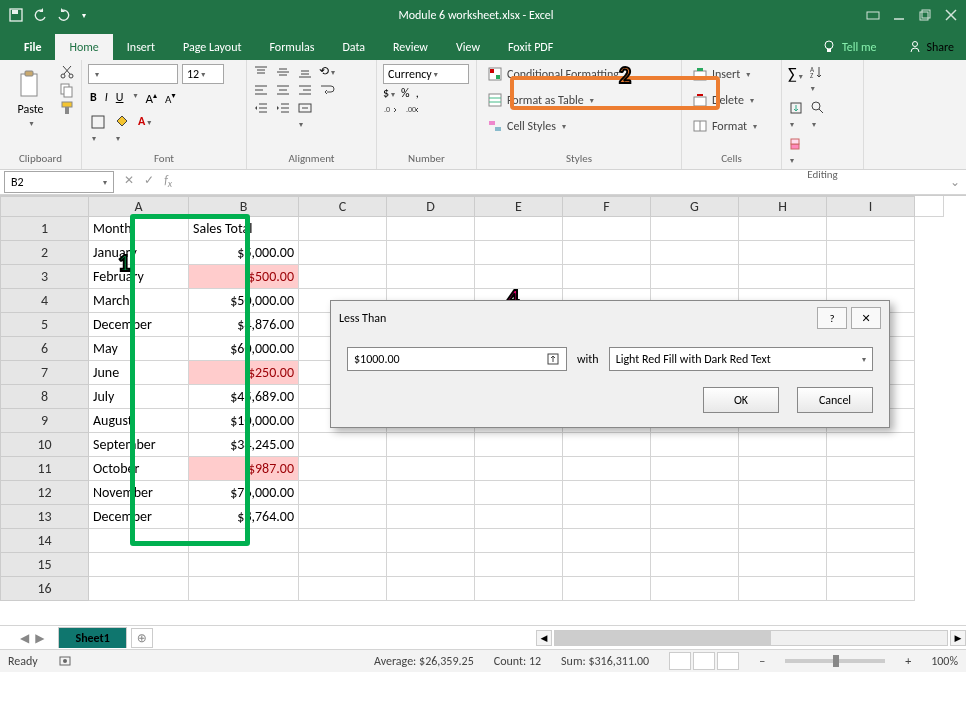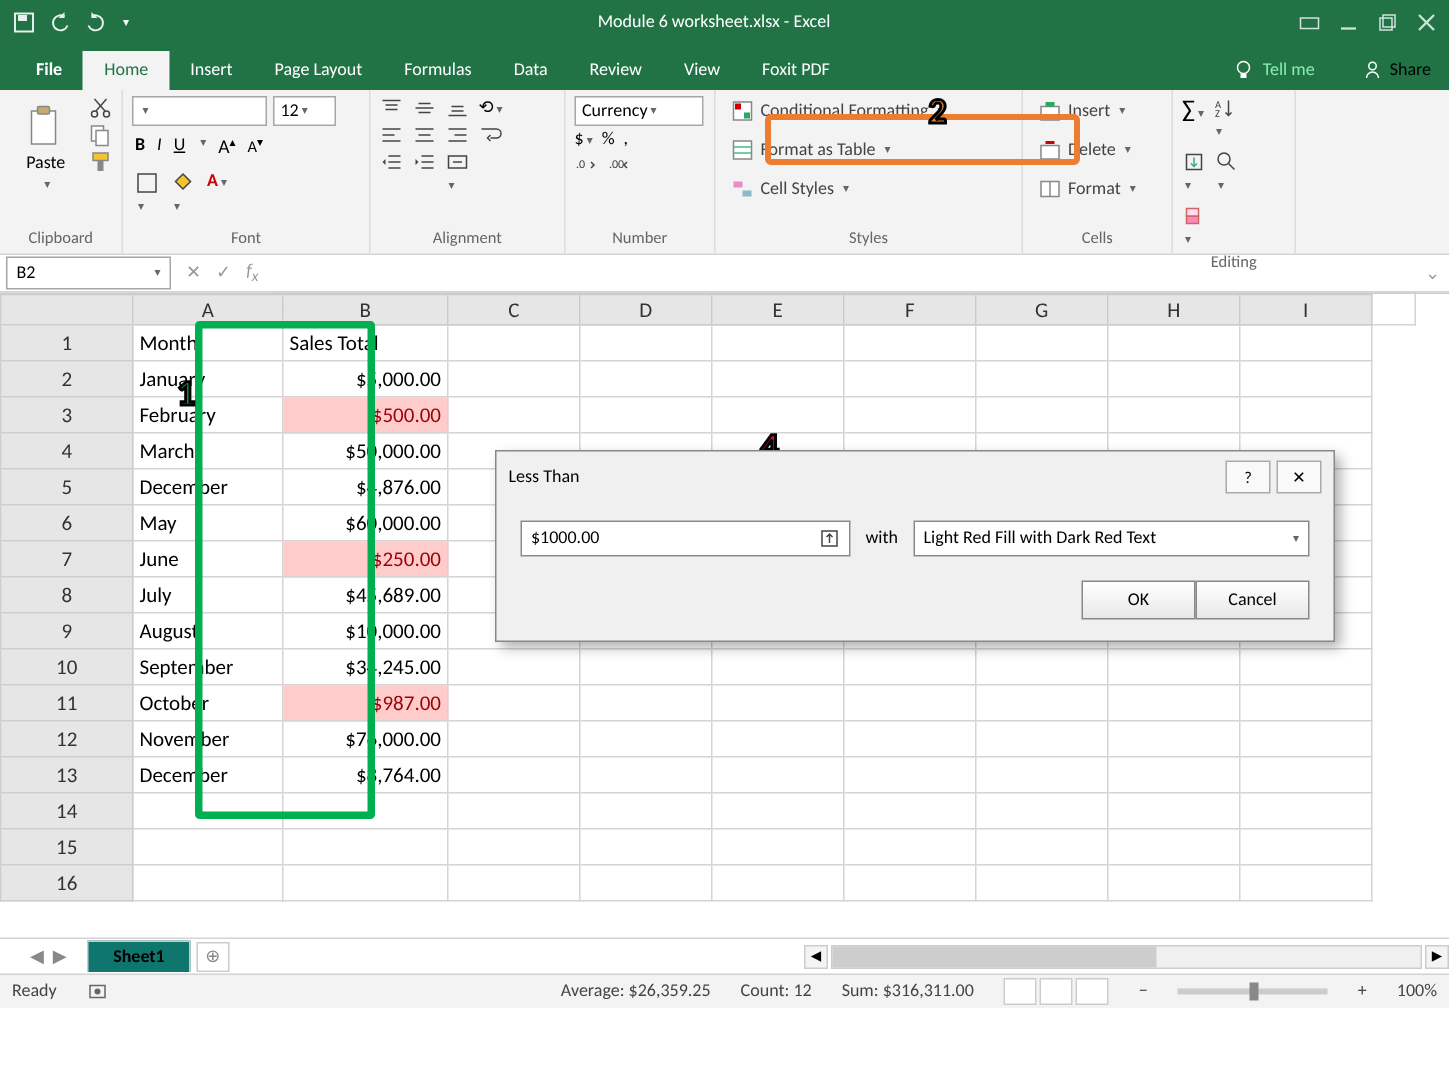--- a/index.html
+++ b/index.html
@@ -63,21 +63,21 @@
 
 .dialog { position: absolute; left: 330px; top: 300px; width: 560px; background: #f0f0f0; border: 1px solid #888; box-shadow: 4px 4px 8px rgba(0,0,0,0.3); z-index: 10; font-size: 12px; }
 .dialog-title { padding: 6px 8px; display: flex; justify-content: space-between; align-items: center; }
 .dialog-title-btns { display: flex; gap: 4px; }
 .dlg-tbtn { width: 30px; height: 22px; border: 1px solid #aaa; background: #f9f9f9; display: flex; align-items: center; justify-content: center; font-size: 11px; }
 .dialog-body { padding: 12px 16px 14px; }
 .dlg-bold { font-weight: 600; margin-bottom: 10px; }
 .dlg-row { display: flex; align-items: center; gap: 10px; margin-bottom: 16px; }
 .dlg-input { background: #fff; border: 1px solid #888; padding: 3px 6px; flex: 0 0 220px; height: 24px; display: flex; align-items: center; justify-content: space-between; }
 .dlg-select { background: #fff; border: 1px solid #888; padding: 3px 6px; flex: 1; height: 24px; display: flex; align-items: center; justify-content: space-between; }
-.dlg-btns { display: flex; gap: 0; justify-content: flex-end; }
+.dlg-btns { display: flex; gap: 18px; justify-content: flex-end; }
 .dlg-btn { width: 76px; height: 26px; border: 1px solid #888; background: linear-gradient(#fff,#e8e8e8); display: flex; align-items: center; justify-content: center; }
 
 
 .sheettabs { height: 24px; background: #fff; border-top: 1px solid #d4d4d4; display: flex; align-items: center; padding-left: 20px; gap: 4px; font-size: 12px; }
 .sheet-nav { display: flex; gap: 6px; color: #888; margin-right: 10px; }
 .sheettab { padding: 3px 16px; border: 1px solid #ccc; border-bottom: none; background: #0f766e; font-weight: 600; }
 .sheet-add { width: 22px; height: 20px; border: 1px solid #ccc; display: flex; align-items: center; justify-content: center; color: #888; }
 .hscroll { margin-left: auto; display: flex; align-items: center; gap: 2px; width: 430px; }
 .hscroll-track { flex: 1; height: 16px; background: #f0f0f0; border: 1px solid #ccc; position: relative; }
 .hscroll-thumb { position: absolute; left: 0; top: 0; height: 100%; width: 55%; background: #cdcdcd; }

